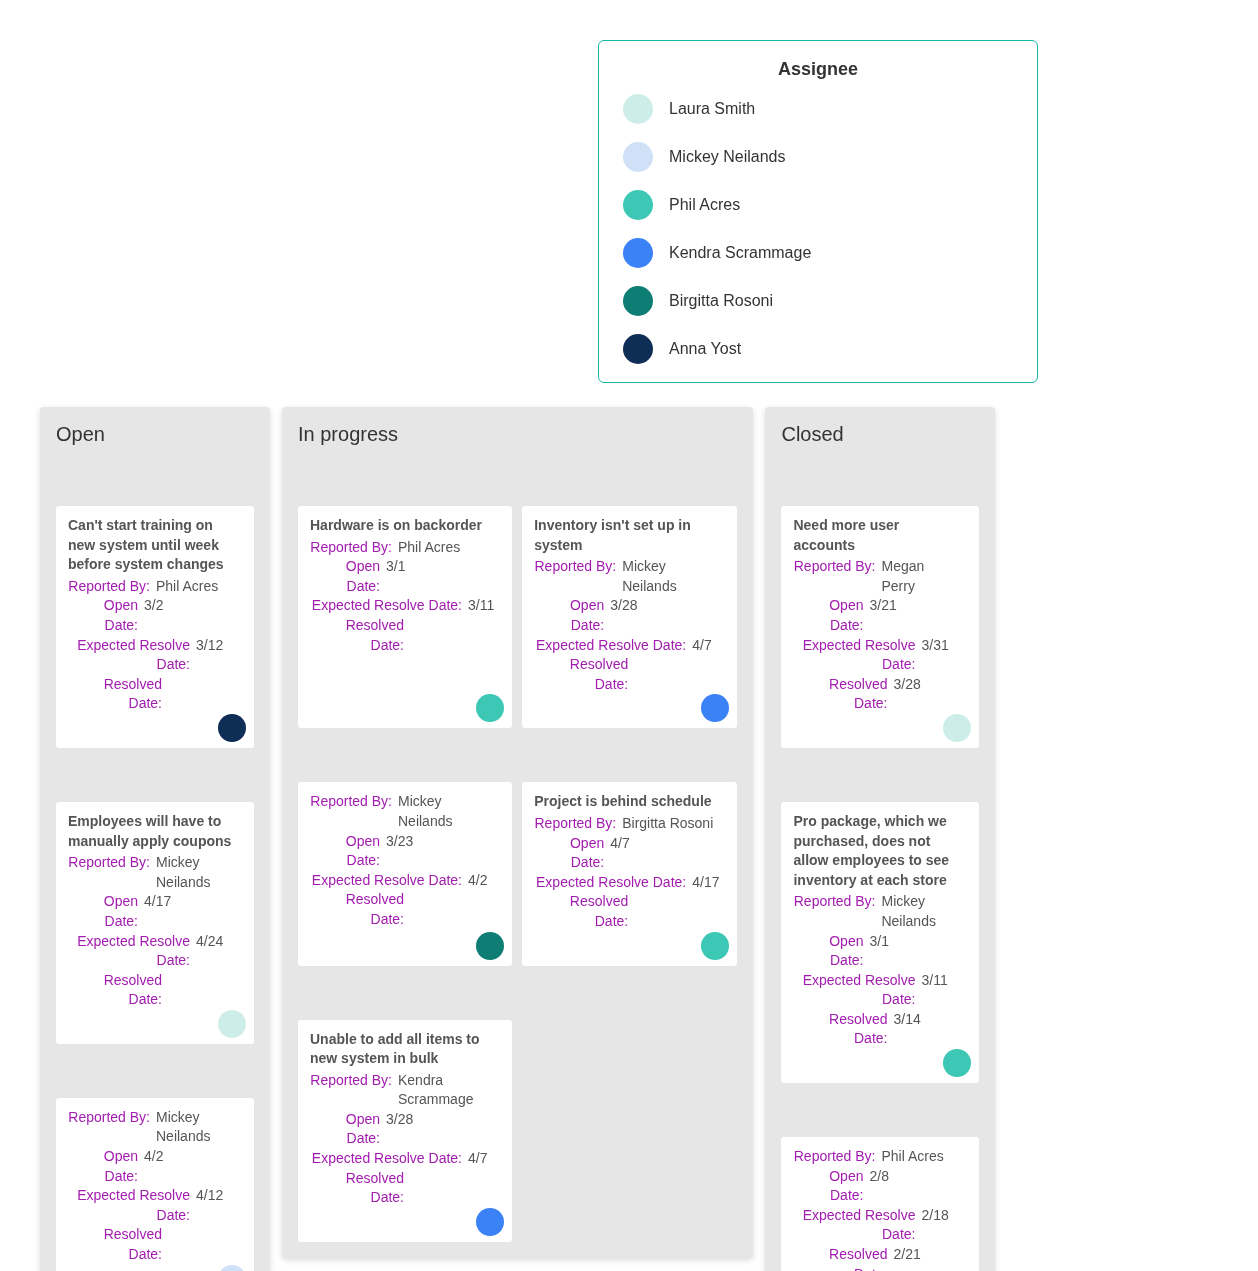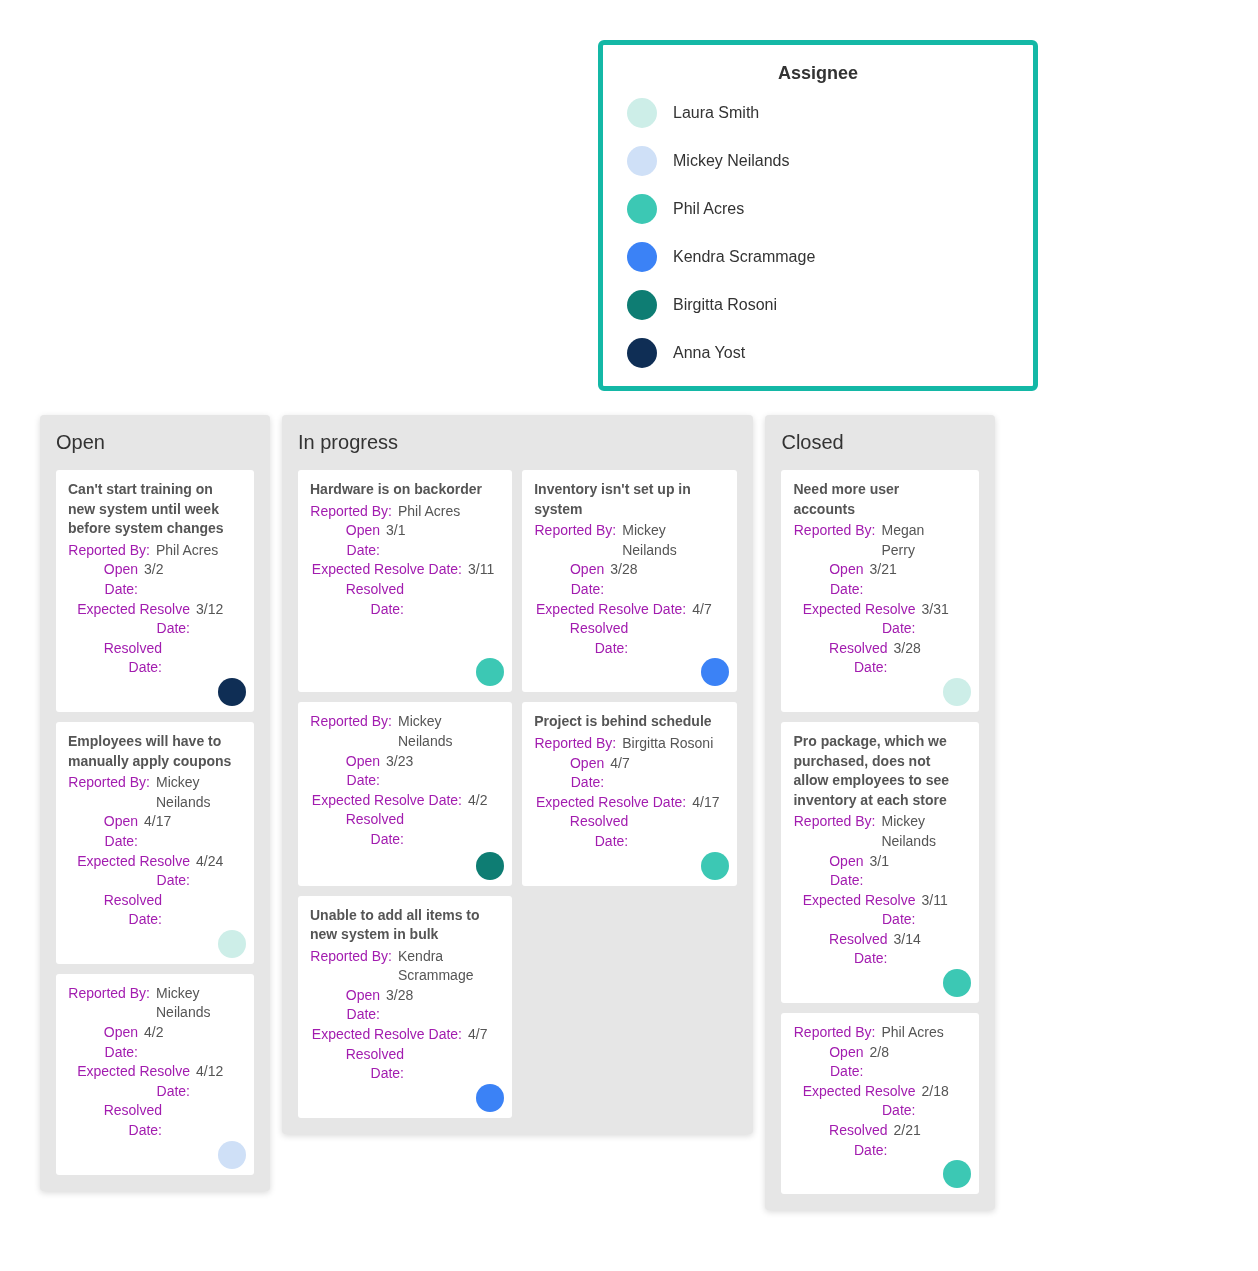--- a/index.html
+++ b/index.html
@@ -5,21 +5,21 @@
   * { box-sizing: border-box; }
   body {
     font-family: Arial, Helvetica, sans-serif;
     background: #fff;
     margin: 0;
     padding: 40px;
     color: #333;
   }
   .legend {
     width: 440px;
-    border: 5px solid #14b8a6;
+    border: 1px solid #14b8a6;
     border-radius: 6px;
     padding: 18px 24px;
     margin-left: auto;
     margin-right: 180px;
     margin-bottom: 24px;
   }
   .legend-title {
     text-align: center;
     font-weight: bold;
     font-size: 18px;
@@ -75,20 +75,21 @@
     gap: 10px;
     grid-auto-rows: min-content;
   }
   .card {
     background: #fff;
     border-radius: 3px;
     padding: 10px 18px 34px 12px;
     position: relative;
     font-size: 14px;
     line-height: 1.4;
+    margin-top: 44px;
   }
   .card-title {
     font-weight: bold;
     color: #555;
     margin-bottom: 2px;
   }
   .card-row {
     display: flex;
   }
   .card-row .label {

